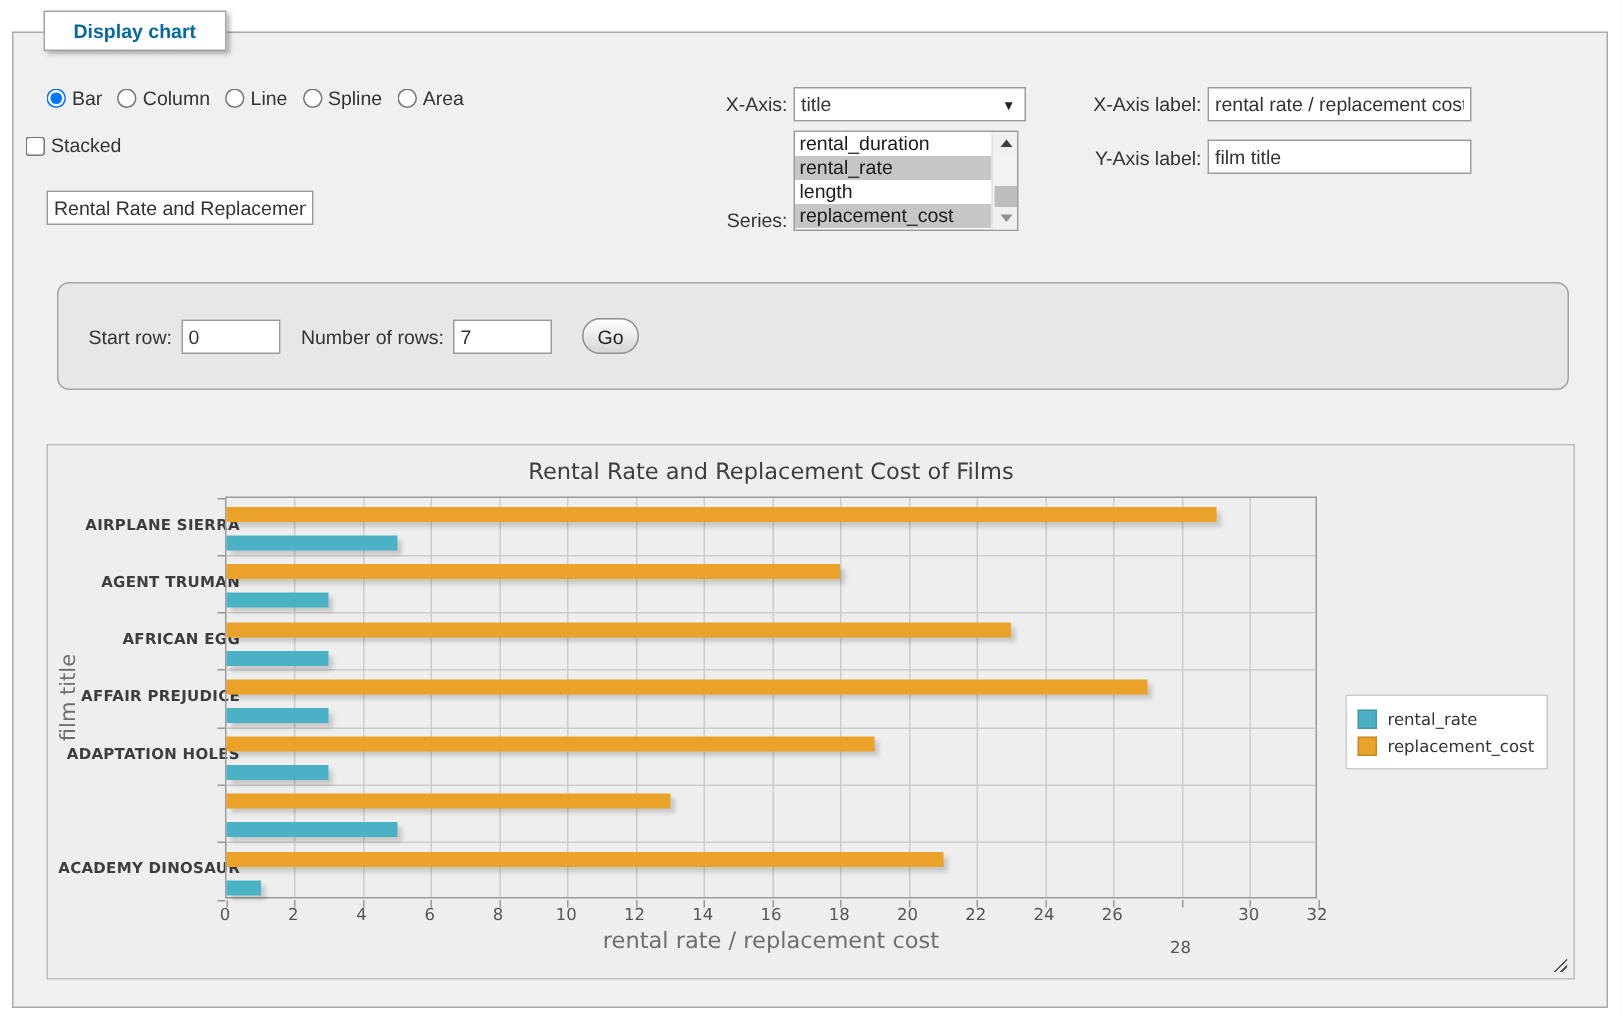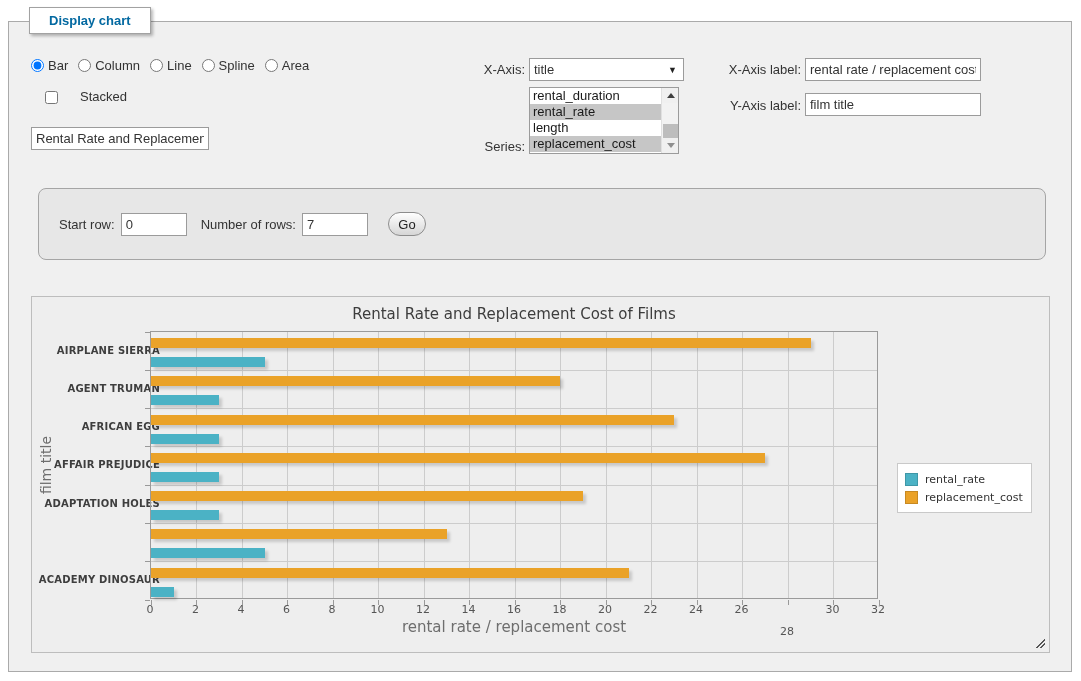--- a/index.html
+++ b/index.html
@@ -11,21 +11,21 @@
   .fs { position:absolute; left:8px; top:21px; width:1064px; height:651px;
         background:#f0f0f0; border:1px solid #aaaaaa; }
   .fs-legend { position:absolute; left:20px; top:-15px; background:#ffffff;
         border:1px solid #a2a2a2; padding:5px 19px; font-weight:bold; color:#0369a1;
         box-shadow:2px 2px 3px rgba(0,0,0,0.28); z-index:5; }
 
   
   .radio-row { position:absolute; left:22px; top:36px; display:flex; align-items:center; gap:10px; }
   .radio-row label, .chk-row label { display:flex; align-items:center; gap:4px; cursor:default; }
   input[type=radio], input[type=checkbox] { width:13px; height:13px; margin:0; }
-  .chk-row { position:absolute; left:36px; top:67px; display:flex; align-items:flex-end; gap:22px; }
+  .chk-row { position:absolute; left:8px; top:67px; display:flex; align-items:flex-end; gap:4px; }
   .title-input { position:absolute; left:22px; top:105px; width:178px; height:23px;
         border:1px solid #9b9b9b; background:#fff; padding:2px 4px; font:13px "Liberation Sans",sans-serif; color:#333; }
 
   
   .lbl-right { position:absolute; width:100px; text-align:right; color:#333; }
   .selectbox { position:absolute; left:520px; top:36px; width:155px; height:23px; background:#fff;
         border:1px solid #9b9b9b; display:flex; align-items:center; padding:0 4px; }
   .selectbox .sel-text { flex:1; }
   .selectbox .arrow { font-size:9px; color:#222; padding-right:2px; }
   .listbox { position:absolute; left:520px; top:65px; width:150px; height:67px; background:#fff;

